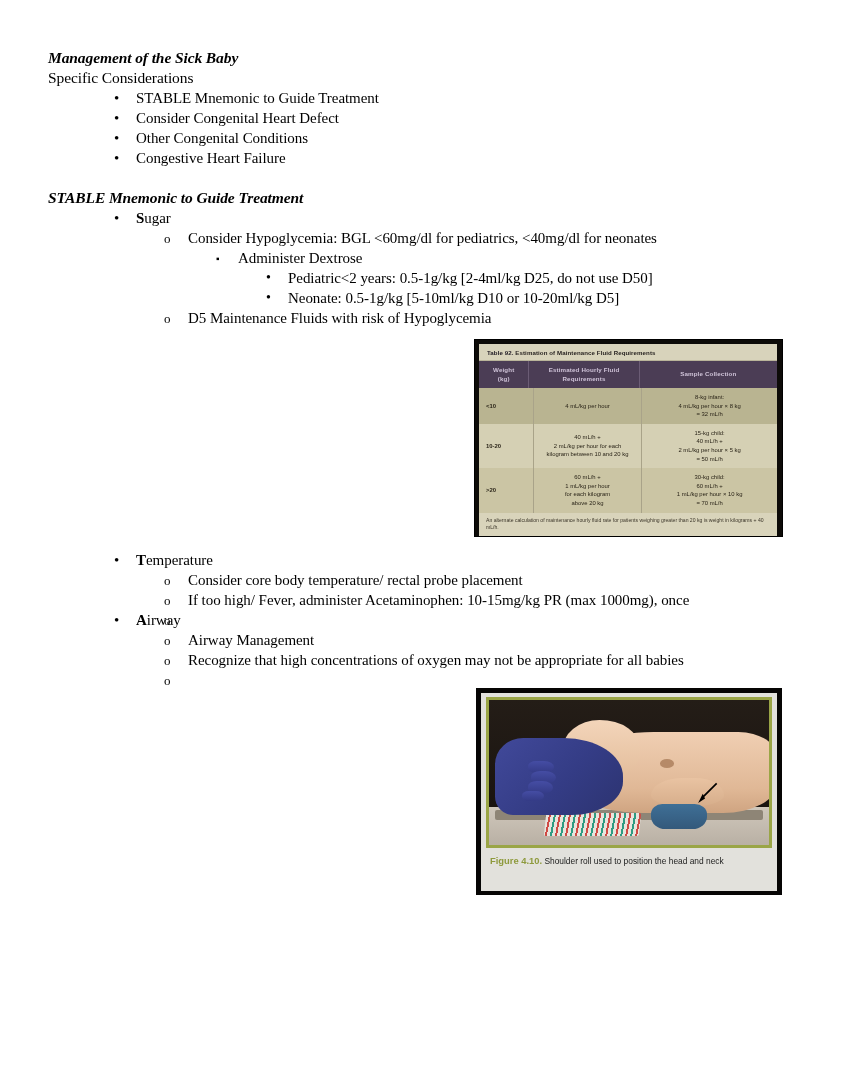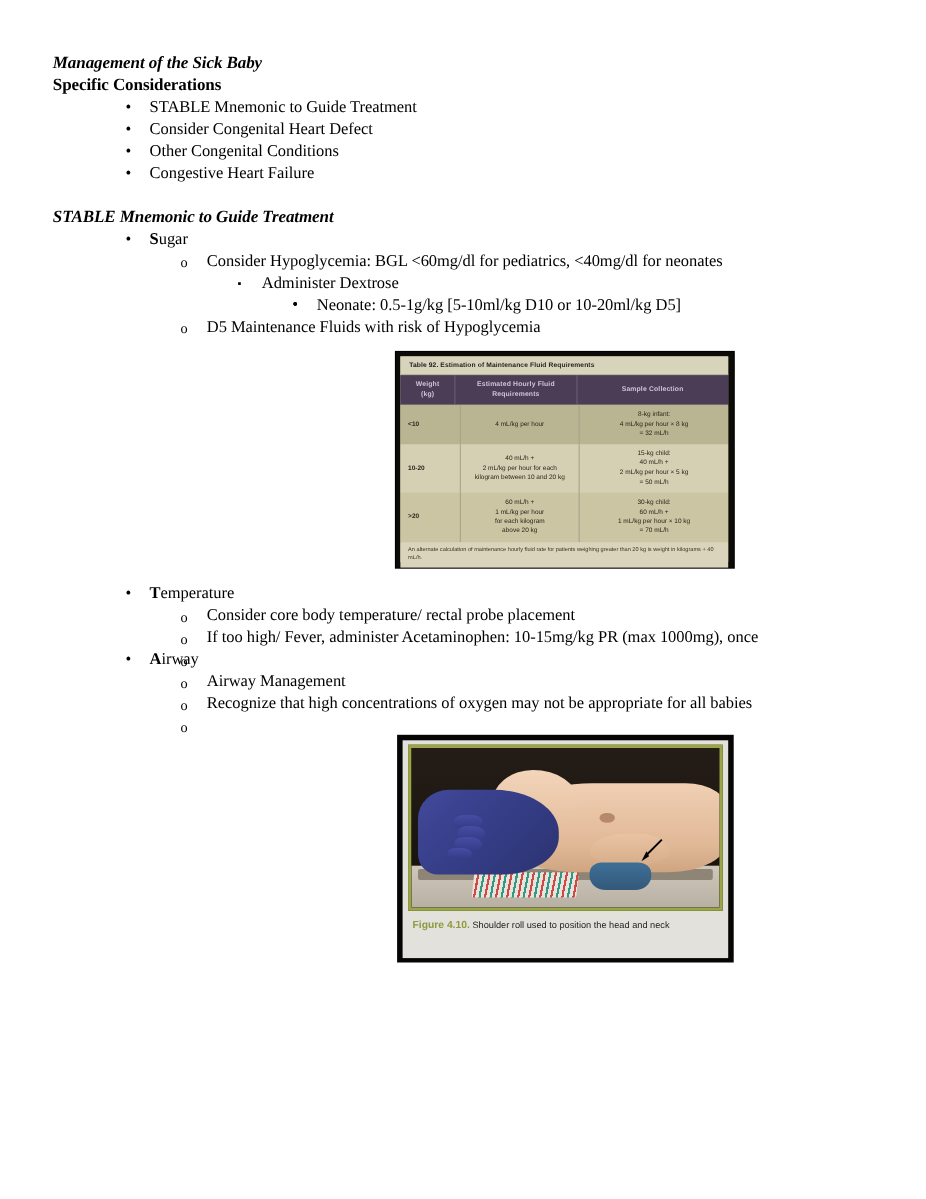--- a/index.html
+++ b/index.html
@@ -27,21 +27,21 @@
 
   
   .h-italic {
     font-weight: bold;
     font-style: italic;
     font-size: 15.5px;
     line-height: 20px;
     letter-spacing: -0.1px;
   }
   .h-plain {
-    font-weight: bold;
+    font-weight: normal;
     font-size: 15.5px;
     line-height: 20px;
     letter-spacing: -0.1px;
   }
   .spacer-line { height: 20px; }
   .spacer-sm { height: 14px; }
 
   
   ul.lvl {
     list-style: none;
@@ -77,21 +77,21 @@
   
   li.l4 { padding-left: 240px; }
   li.l4 > .mark { left: 218px; font-size: 14px; line-height: 20px; }
 
   .b { font-weight: bold; }
   .u { }
 
   
   .fig-wrap {
     display: flex;
-    justify-content: center;
+    justify-content: flex-end;
   }
   .fig-table {
     margin-left: 197px;
     margin-top: 12px;
     width: 307px;
     height: 196px;
     background: #0d0b08;
     padding: 4px 5px 5px 4px;
     box-sizing: border-box;
     box-shadow: 0 0 0 1px #000;
@@ -318,20 +318,21 @@
       <span>Consider </span><span class="u">Hypoglycemia</span><span>:  BGL &lt;60mg/dl for pediatrics, &lt;40mg/dl for neonates</span>
     </li>
 
     <li class="item l3">
       <span class="mark">▪</span>
       <span>Administer Dextrose</span>
     </li>
 
     <li class="item l4">
       <span class="mark">•</span>
+      <span>Pediatric&lt;2 years: 0.5-1g/kg [2-4ml/kg D25, do not use D50]</span>
     </li>
 
     <li class="item l4">
       <span class="mark">•</span>
       <span>Neonate: 0.5-1g/kg [5-10ml/kg D10 or 10-20ml/kg D5]</span>
     </li>
 
     <li class="item l2">
       <span class="mark">o</span>
       <span>D5 Maintenance Fluids with risk of </span><span class="u">Hypoglycemia</span>

